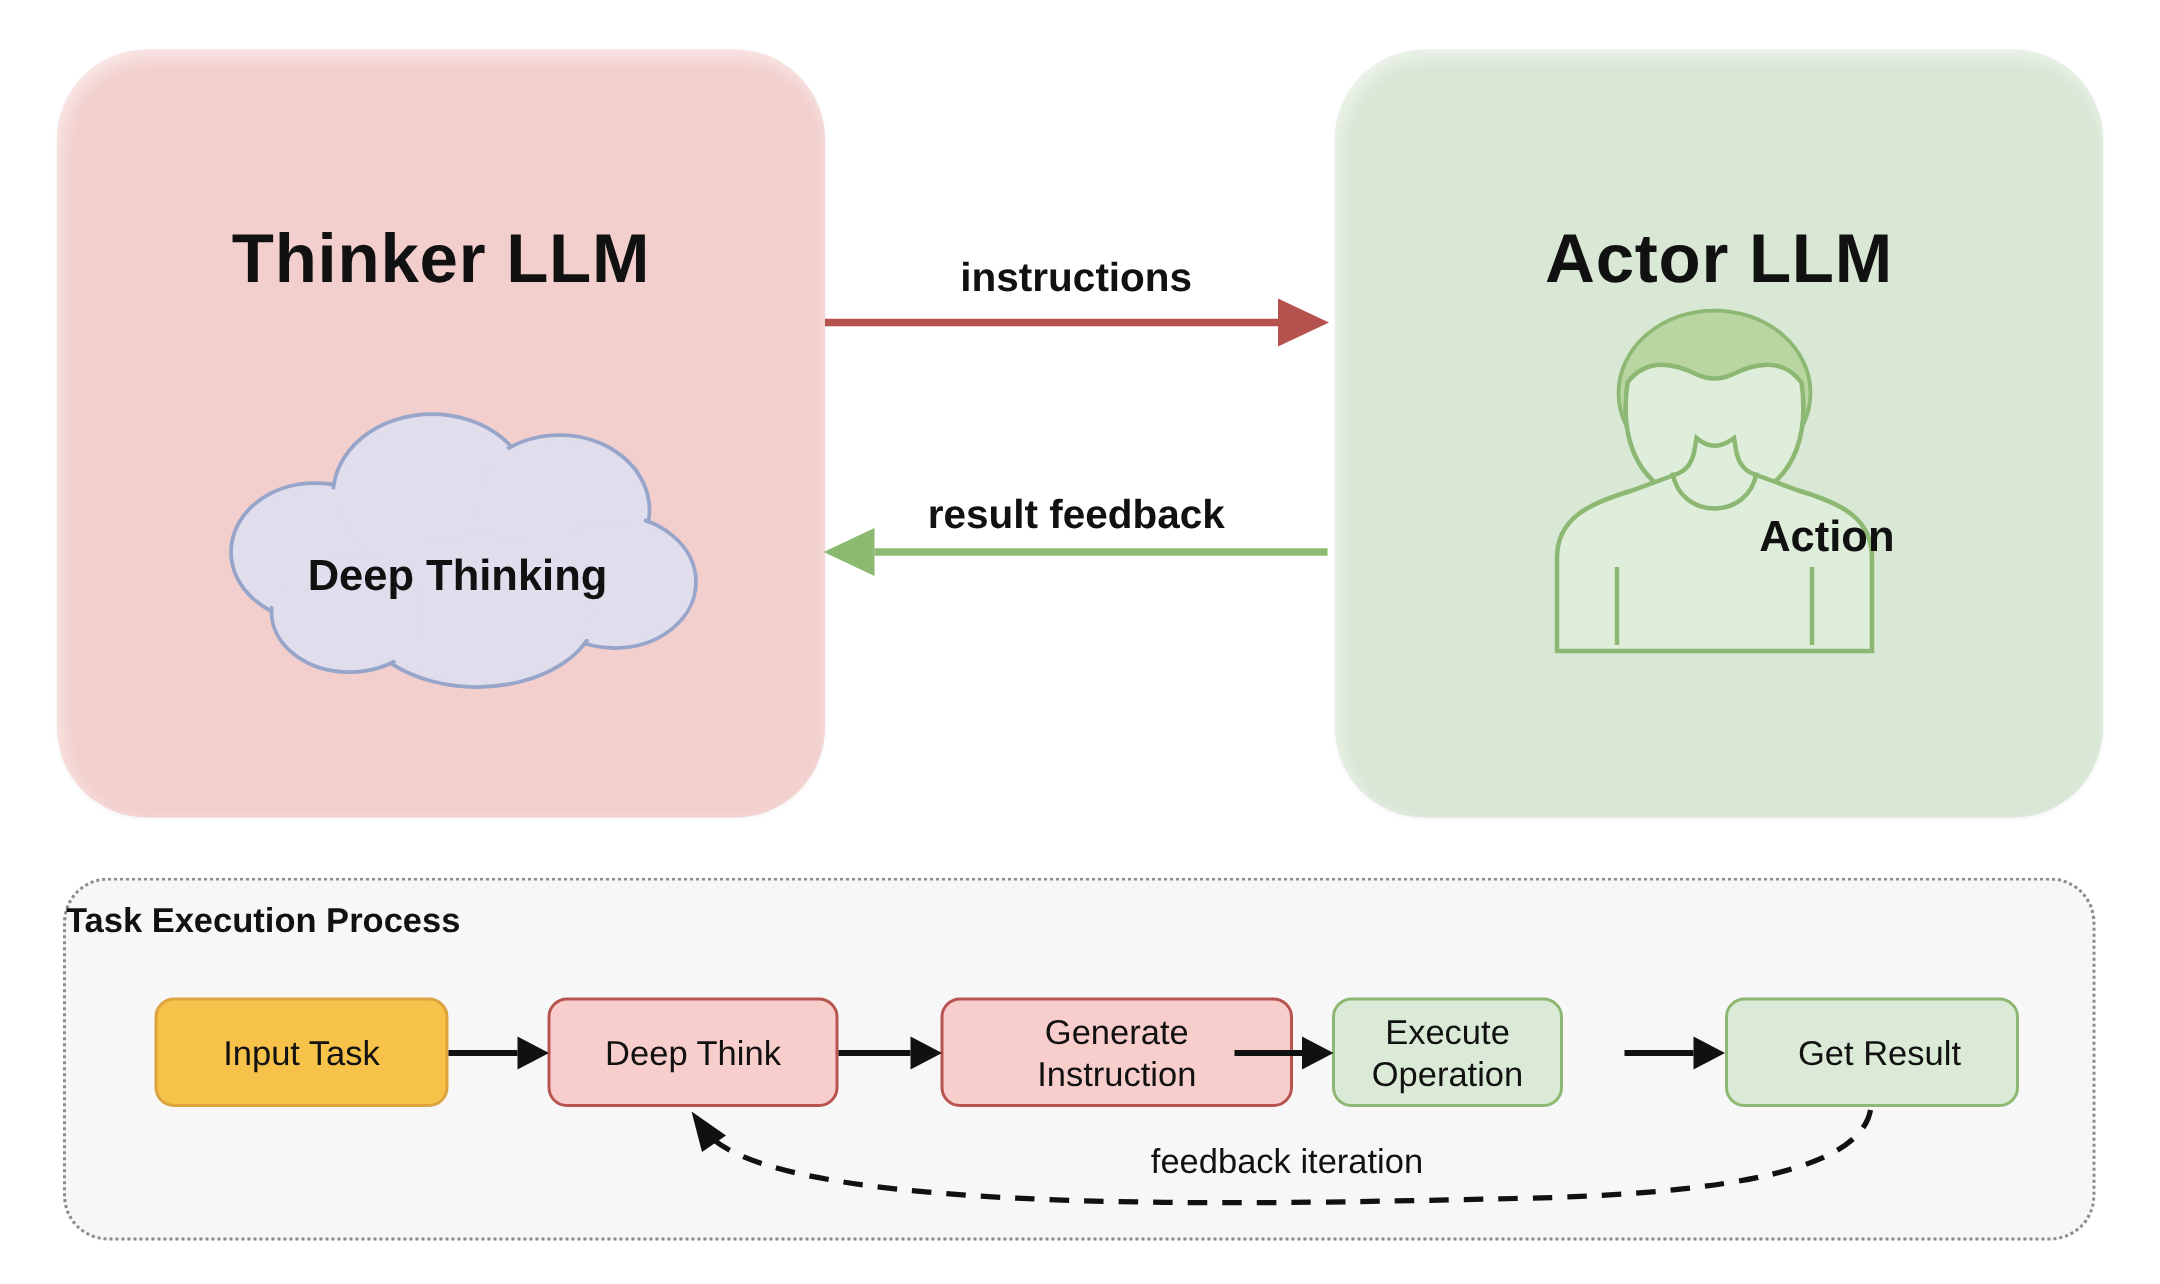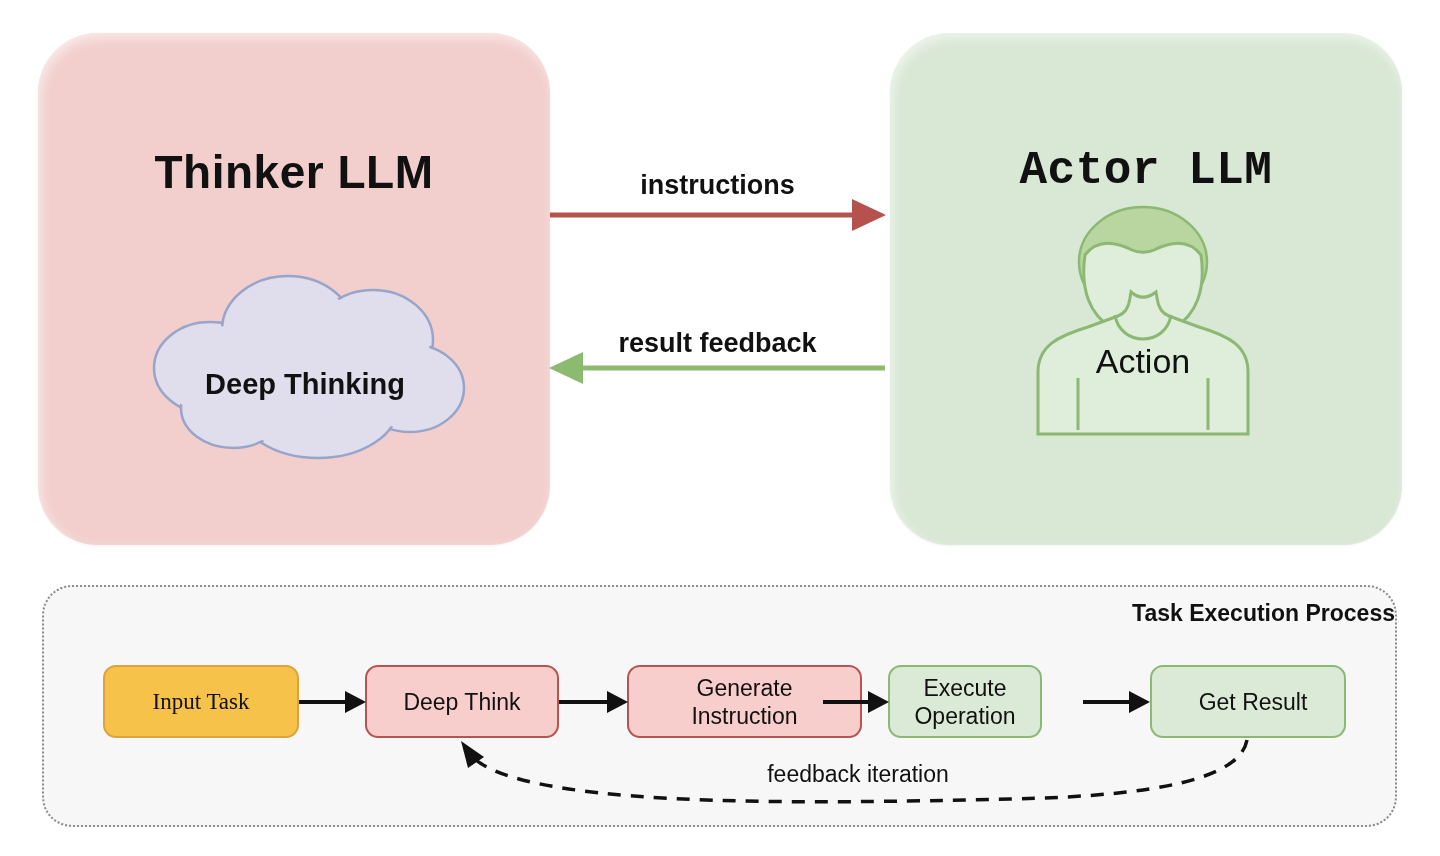--- a/index.html
+++ b/index.html
@@ -15,58 +15,58 @@
   }
   *{margin:0;padding:0;box-sizing:border-box;}
   html,body{background:#ffffff;}
   body{font-family:"Liberation Sans","DejaVu Sans",sans-serif;color:var(--text);}
   .stage{position:relative;width:1440px;height:856px;background:#ffffff;overflow:hidden;}
 
   
   .bigbox{position:absolute;width:512px;height:512px;top:33px;border-radius:60px;
           box-shadow:inset 3px 5px 12px rgba(255,255,255,.55), 0 1px 3px rgba(0,0,0,.05);}
   .bigbox.thinker{left:38px;background:var(--thinker-box);padding-left:46px;}
-  .bigbox.actor{left:890px;background:var(--actor-box);font-family:Liberation Mono, monospace;}
+  .bigbox.actor{left:890px;background:var(--actor-box);}
   .bigbox .box-title{position:absolute;top:112px;left:0;width:100%;text-align:center;
           font-size:46px;font-weight:bold;letter-spacing:.5px;}
 
   .cloud-svg{position:absolute;left:148px;top:268px;}
   .cloud-label{position:absolute;left:195px;top:333px;width:220px;text-align:center;
           font-size:29px;font-weight:bold;line-height:37px;margin-top:33px;}
 
   .person-svg{position:absolute;left:1030px;top:200px;}
-  .action-label{position:absolute;left:1023px;top:342px;width:240px;text-align:center;
-          font-size:34px;font-weight:normal;}
+  .action-label{position:absolute;left:1023px;top:342px;width:240px;text-align:right;
+          font-size:29px;font-weight:bold;}
 
   
   .arrow-label{position:absolute;left:550px;width:335px;text-align:center;
           font-size:27px;font-weight:bold;}
   .arrow-label.instructions{top:170px;}
   .arrow-label.feedback{top:328px;}
 
   
   .connector-layer{position:absolute;left:0;top:0;width:1440px;height:856px;pointer-events:none;}
   .l-red{stroke:var(--instructions-arrow);stroke-width:5;}
   .h-red{fill:var(--instructions-arrow);}
   .l-green{stroke:var(--feedback-arrow);stroke-width:5;}
   .h-green{fill:var(--feedback-arrow);}
   .l-black{stroke:#111;stroke-width:4;}
   .h-black{fill:#111;}
   .l-dash{stroke:#111;stroke-width:3.5;fill:none;stroke-dasharray:13 10;}
 
   
   .process{position:absolute;left:42px;top:585px;width:1355px;height:242px;
           background:var(--process-bg);border:2.5px dotted var(--process-border);border-radius:30px;}
-  .process-title{position:absolute;top:13px;left:0;width:100%;text-align:right;
+  .process-title{position:absolute;top:13px;left:0;width:100%;text-align:left;
           font-size:23px;font-weight:bold;}
 
   .step{position:absolute;top:665px;height:73px;border-radius:13px;border:2.5px solid;
         display:flex;align-items:center;justify-content:center;text-align:center;
         font-size:23px;line-height:28px;padding:4px 14px;}
-  .step.s-input{left:103px;width:196px;background:var(--input-box-fill);border-color:var(--input-box-stroke);font-family:Liberation Serif, serif;}
+  .step.s-input{left:103px;width:196px;background:var(--input-box-fill);border-color:var(--input-box-stroke);}
   .step.s-pink{background:var(--pink-step-fill);border-color:var(--pink-step-stroke);}
   .step.s-green{background:var(--green-step-fill);border-color:var(--green-step-stroke);}
   .step.p1{left:365px;width:194px;}
   .step.p2{left:627px;width:235px;}
   .step.p3{left:888px;width:154px;}
   .step.p4{left:1150px;width:196px;padding-left:24px;}
 
   .feedback-iter-label{position:absolute;left:753px;top:761px;width:210px;text-align:center;font-size:23px;}
 
   

